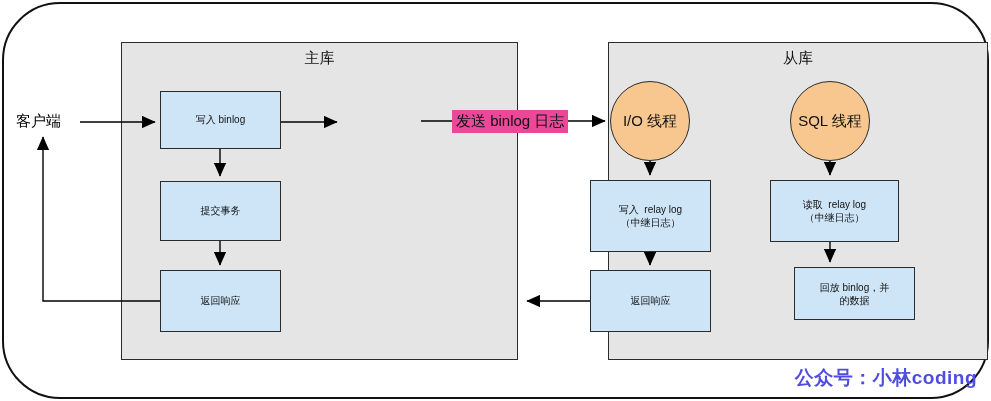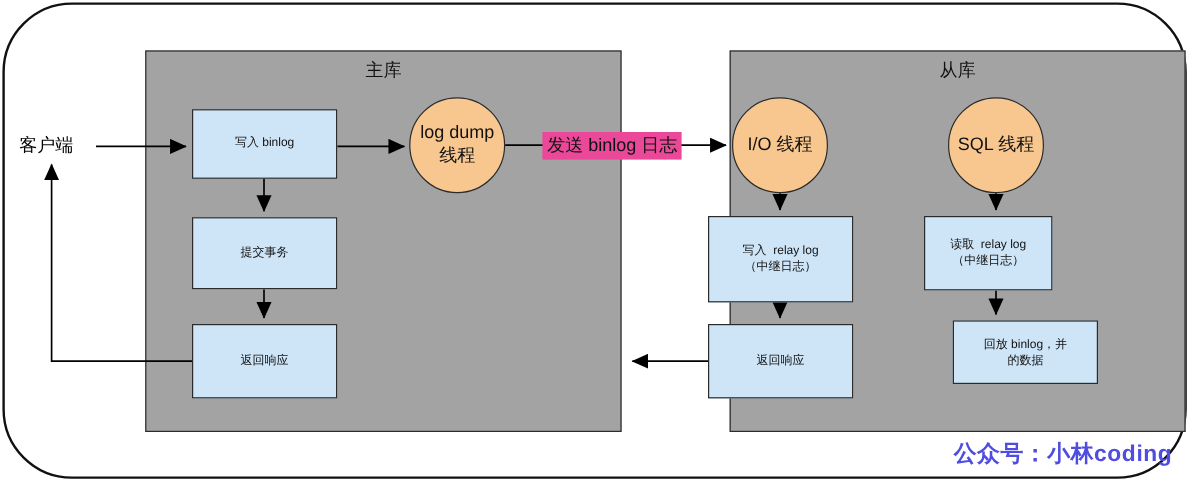--- a/index.html
+++ b/index.html
@@ -5,21 +5,21 @@
   html,body { margin:0; padding:0; background:#fff; }
   .canvas {
     position:relative; width:991px; height:401px; background:#ffffff;
     font-family:"Liberation Sans", sans-serif; color:#111; overflow:hidden;
   }
   .outer-frame {
     position:absolute; left:2px; top:2px; right:2px; bottom:2px;
     border:2px solid #111; border-radius:58px; z-index:0;
   }
   .group-box {
-    position:absolute; background:#a3a3a3; border:1.6px solid #2b2b2b;
+    position:absolute; background:#e5e5e5; border:1.6px solid #2b2b2b;
     box-sizing:border-box; z-index:1;
   }
   .group-title {
     position:absolute; top:6px; left:0; right:0; text-align:center;
     font-size:15px; color:#111;
   }
   .node {
     position:absolute; background:#cee5f7; border:1.5px solid #2b2b2b;
     box-sizing:border-box; display:flex; flex-direction:column;
     align-items:center; justify-content:center; font-size:10px;
@@ -75,24 +75,20 @@
     <line x1="830" y1="161" x2="830" y2="175" stroke="#000" stroke-width="1.4" marker-end="url(#arrow)"></line>
     <line x1="650" y1="242" x2="650" y2="265" stroke="#000" stroke-width="1.4" marker-end="url(#arrow)"></line>
     <line x1="830" y1="242" x2="830" y2="262" stroke="#000" stroke-width="1.4" marker-end="url(#arrow)"></line>
     <line x1="590" y1="301" x2="527" y2="301" stroke="#000" stroke-width="1.4" marker-end="url(#arrow)"></line>
   </svg>
 
   <div class="node" style="left:160px; top:91px; width:121px; height:58px;">
     <span>写入 binlog</span>
   </div>
 
-  <div class="circle" style="left:341px; top:81px;">
-    <span>log dump</span>
-    <span>线程</span>
-  </div>
 
   <div class="node" style="left:160px; top:181px; width:121px; height:60px;">
     <span>提交事务</span>
   </div>
 
   <div class="node" style="left:160px; top:270px; width:121px; height:62px;">
     <span>返回响应</span>
   </div>
 
   <div class="circle" style="left:790px; top:81px;">
@@ -101,21 +97,21 @@
 
   <div class="circle" style="left:610px; top:81px;">
     <span>I/O 线程</span>
   </div>
 
   <div class="node" style="left:590px; top:180px; width:121px; height:72px;">
     <span>写入&nbsp; relay log</span>
     <span>（中继日志）</span>
   </div>
 
-  <div class="node" style="left:770px; top:180px; width:107px; height:62px;">
+  <div class="node" style="left:770px; top:180px; width:129px; height:62px;">
     <span>读取&nbsp; relay log</span>
     <span>（中继日志）</span>
   </div>
 
   <div class="node" style="left:590px; top:270px; width:121px; height:62px;">
     <span>返回响应</span>
   </div>
 
   <div class="node" style="left:794px; top:267px; width:121px; height:53px; line-height:1.3;">
     <span>回放 binlog，并</span>

